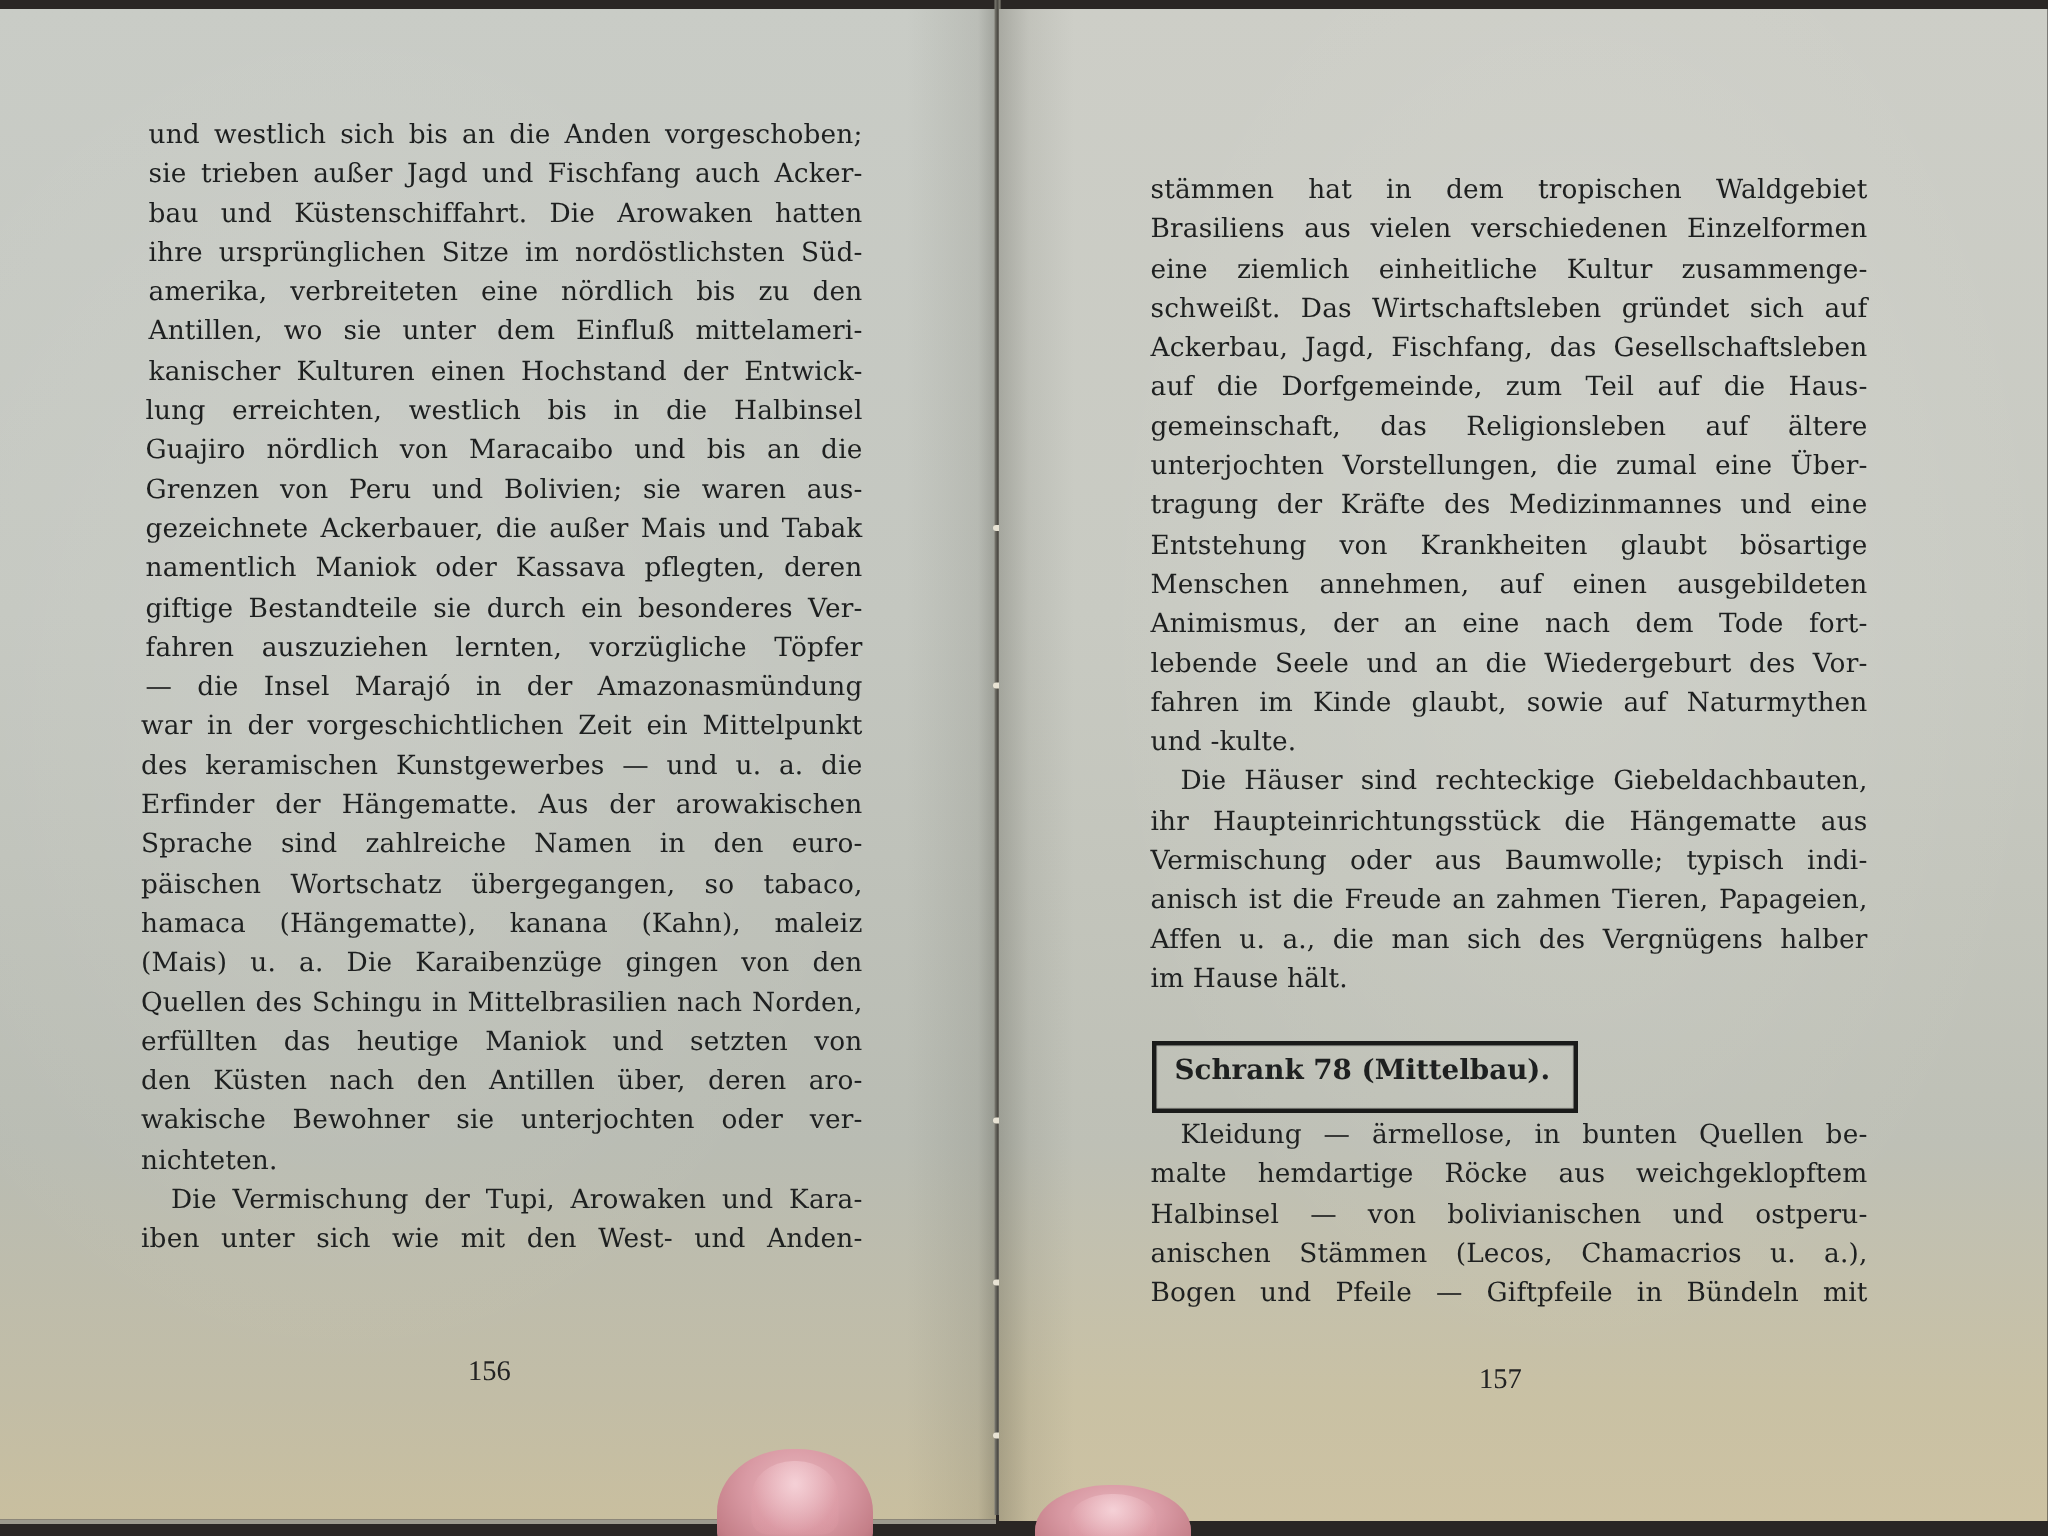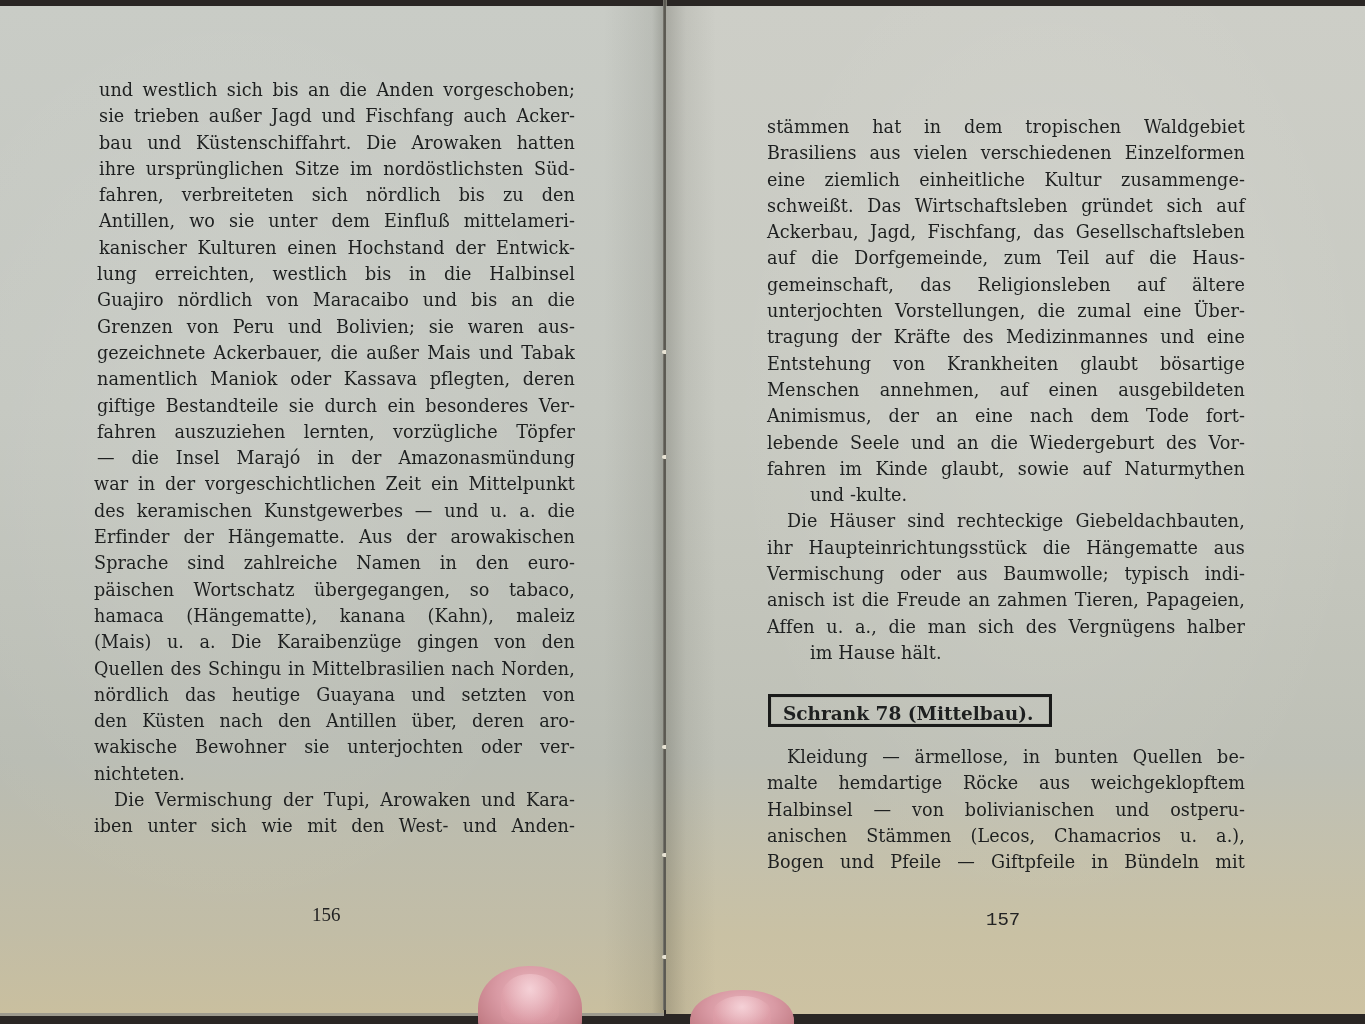--- a/index.html
+++ b/index.html
@@ -68,21 +68,20 @@
   }
   .line {
     display: block;
     white-space: nowrap;
     text-align: justify;
     text-align-last: justify;
     height: 26.3px;
   }
   .line.last {
     text-align-last: left;
-    margin-left: 43px;
   }
   .line.indent {
     padding-left: 20px;
   }
   .left-text {
     left: 99px;
     top: 71px;
     width: 476px;
   }
   .left-text .line.shift1 { margin-left: -2px; }
@@ -90,21 +89,21 @@
   .right-text {
     left: 101px;
     top: 108px;
     width: 478px;
   }
   .section-box {
     position: absolute;
     left: 102px;
     top: 688px;
     width: 284px;
-    height: 33px;
+    height: 48px;
     border: 3px solid #1a1b1a;
     box-sizing: border-box;
     box-shadow: inset 0 0 0 1px rgba(0,0,0,0.05);
   }
   .section-title {
     position: absolute;
     left: 12px;
     top: 5px;
     font-family: "DejaVu Serif", "Liberation Serif", serif;
     font-weight: bold;
@@ -117,21 +116,21 @@
     top: 738px;
     width: 478px;
   }
   .page-number {
     position: absolute;
     font-family: "Liberation Serif", "DejaVu Serif", serif;
     font-size: 19px;
     color: #222;
   }
   .pn-left { left: 312px; top: 898px; }
-  .pn-right { left: 320px; top: 903px; font-family: Liberation Mono, monospace; }
+  .pn-right { left: 320px; top: 903px; }
   .thumb {
     position: absolute;
     border-radius: 48% 48% 20% 20% / 60% 60% 20% 20%;
     background: radial-gradient(ellipse at 50% 35%, #e8b7be 0%, #d99aa4 45%, #c47f88 80%, #a9656e 100%);
   }
   .thumb-left { left: 478px; top: 966px; width: 104px; height: 70px; }
   .thumb-right { left: 690px; top: 990px; width: 104px; height: 50px; }
   .thumb-nail {
     position: absolute;
     left: 22%; top: 12%;
@@ -151,40 +150,40 @@
 <body>
 
 <div class="spread">
 
   <div class="page page-left">
     <div class="text-block left-text">
       <span class="line">und westlich sich bis an die Anden vorgeschoben;</span>
       <span class="line">sie trieben außer Jagd und Fischfang auch Acker-</span>
       <span class="line">bau und Küstenschiffahrt.  Die Arowaken hatten</span>
       <span class="line">ihre ursprünglichen Sitze im nordöstlichsten Süd-</span>
-      <span class="line">fahren, verbreiteten sich nördlich bis zu den</span>
+      <span class="line">amerika, verbreiteten eine nördlich bis zu den</span>
       <span class="line">Antillen, wo sie unter dem Einfluß mittelameri-</span>
       <span class="line">kanischer Kulturen einen Hochstand der Entwick-</span>
       <span class="line shift1">lung erreichten, westlich bis in die Halbinsel</span>
       <span class="line shift1">Guajiro nördlich von Maracaibo und bis an die</span>
       <span class="line shift1">Grenzen von Peru und Bolivien; sie waren aus-</span>
       <span class="line shift1">gezeichnete Ackerbauer, die außer Mais und Tabak</span>
       <span class="line shift1">namentlich Maniok oder Kassava pflegten, deren</span>
       <span class="line shift1">giftige Bestandteile sie durch ein besonderes Ver-</span>
       <span class="line shift1">fahren auszuziehen lernten, vorzügliche Töpfer</span>
       <span class="line shift1">— die Insel Marajó in der Amazonasmündung</span>
       <span class="line shift2">war in der vorgeschichtlichen Zeit ein Mittelpunkt</span>
       <span class="line shift2">des keramischen Kunstgewerbes — und u. a. die</span>
       <span class="line shift2">Erfinder der Hängematte.  Aus der arowakischen</span>
       <span class="line shift2">Sprache sind zahlreiche Namen in den euro-</span>
       <span class="line shift2">päischen Wortschatz übergegangen, so tabaco,</span>
       <span class="line shift2">hamaca (Hängematte), kanana (Kahn), maleiz</span>
       <span class="line shift2">(Mais) u. a.  Die Karaibenzüge gingen von den</span>
       <span class="line shift2">Quellen des Schingu in Mittelbrasilien nach Norden,</span>
-      <span class="line shift2">nördlich das heutige Guayana und setzten von</span>
+      <span class="line shift2">erfüllten das heutige Maniok und setzten von</span>
       <span class="line shift2">den Küsten nach den Antillen über, deren aro-</span>
       <span class="line shift2">wakische Bewohner sie unterjochten oder ver-</span>
       <span class="line shift2 last">nichteten.</span>
       <span class="line shift2 indent">Die Vermischung der Tupi, Arowaken und Kara-</span>
       <span class="line shift2">iben unter sich wie mit den West- und Anden-</span>
     </div>
     <div class="page-number pn-left">156</div>
   </div>
 
   <div class="gutter"></div>

